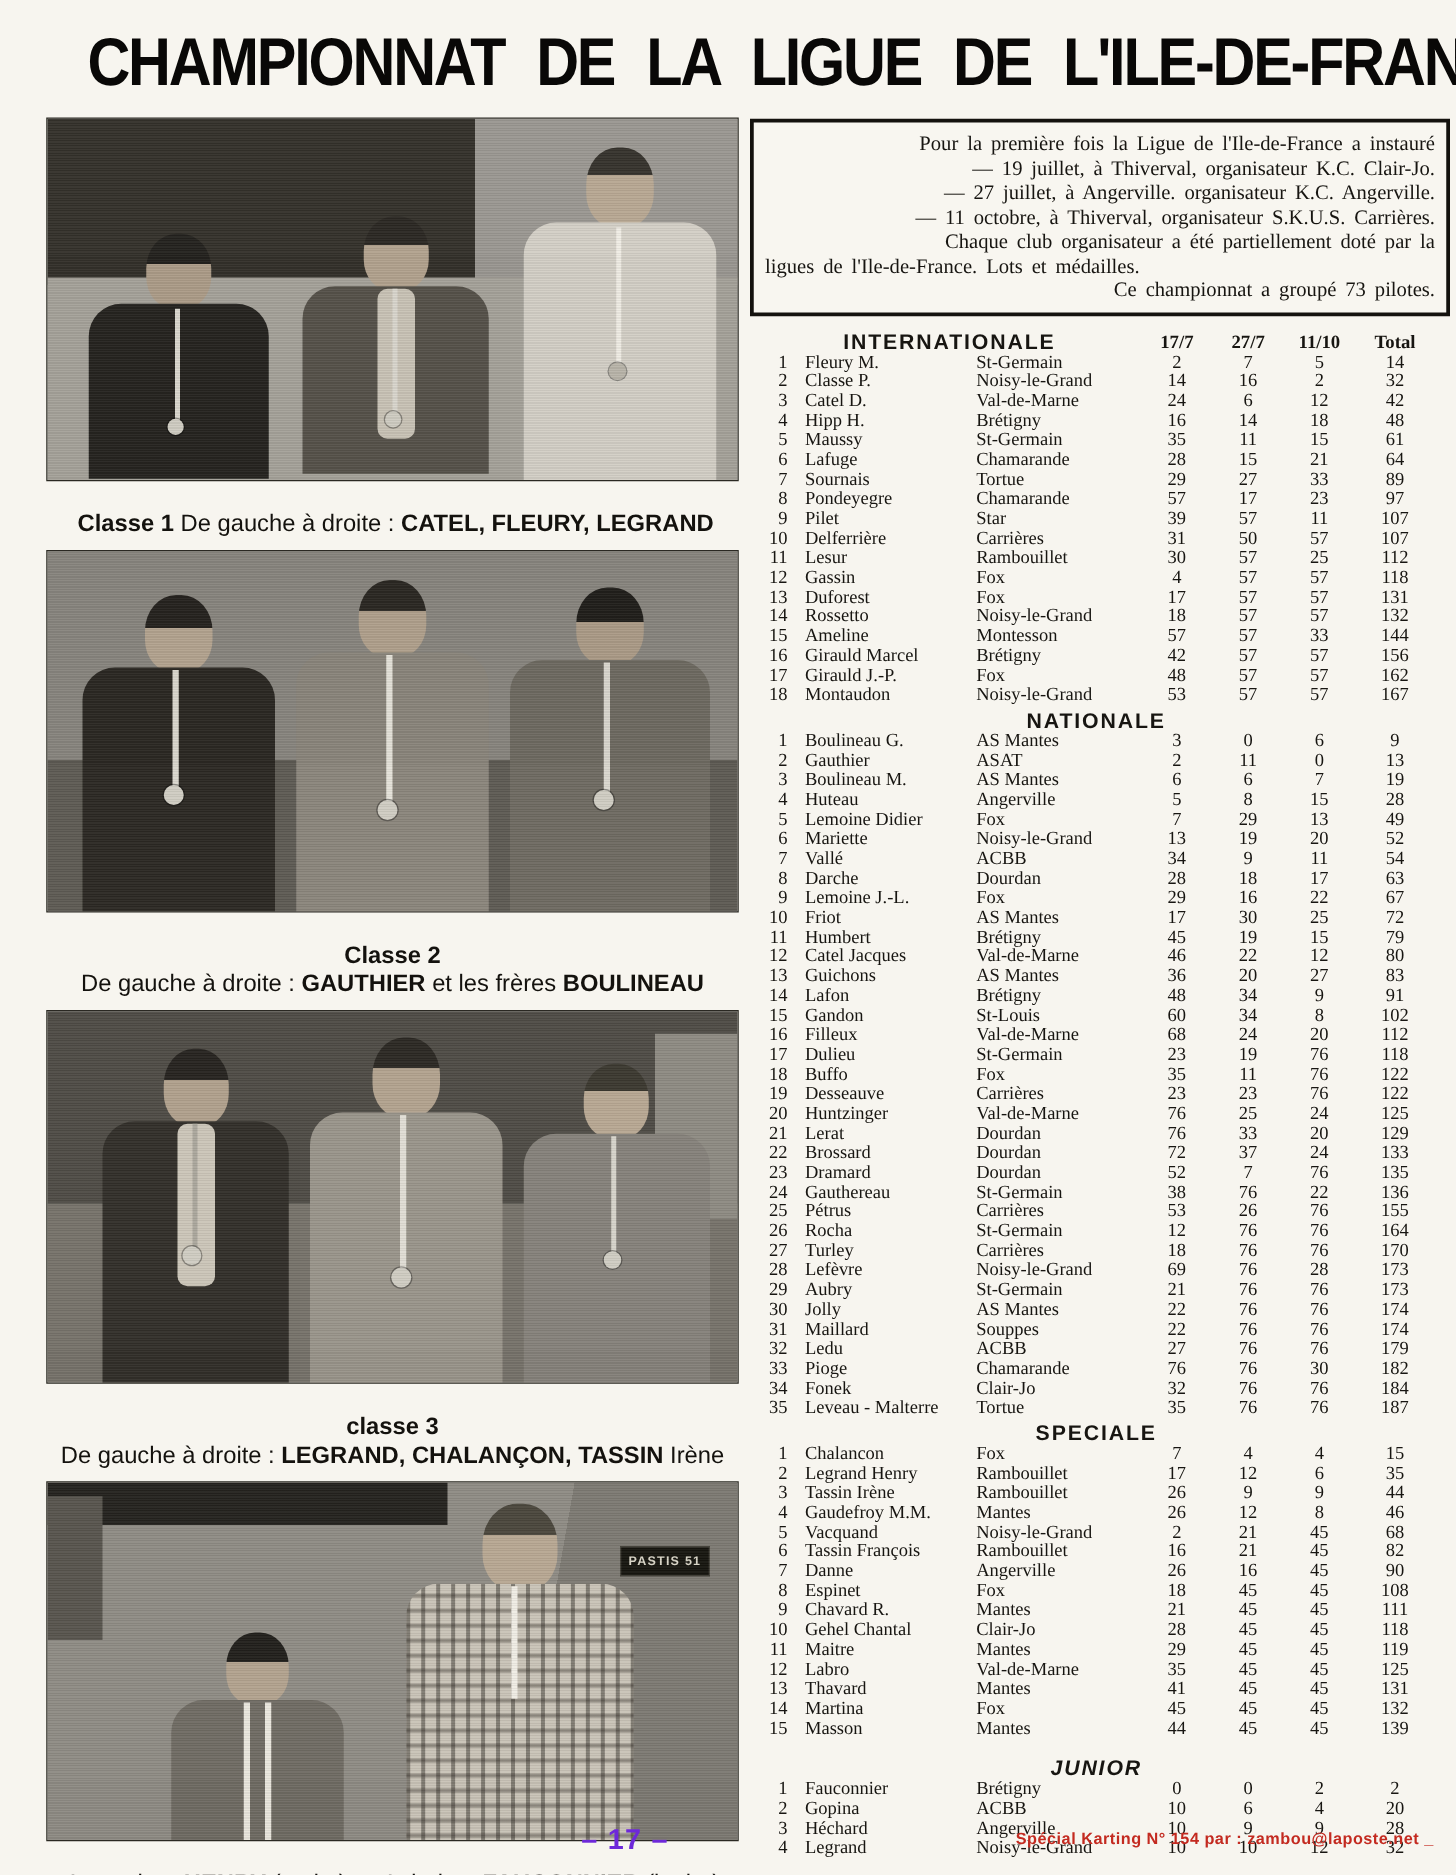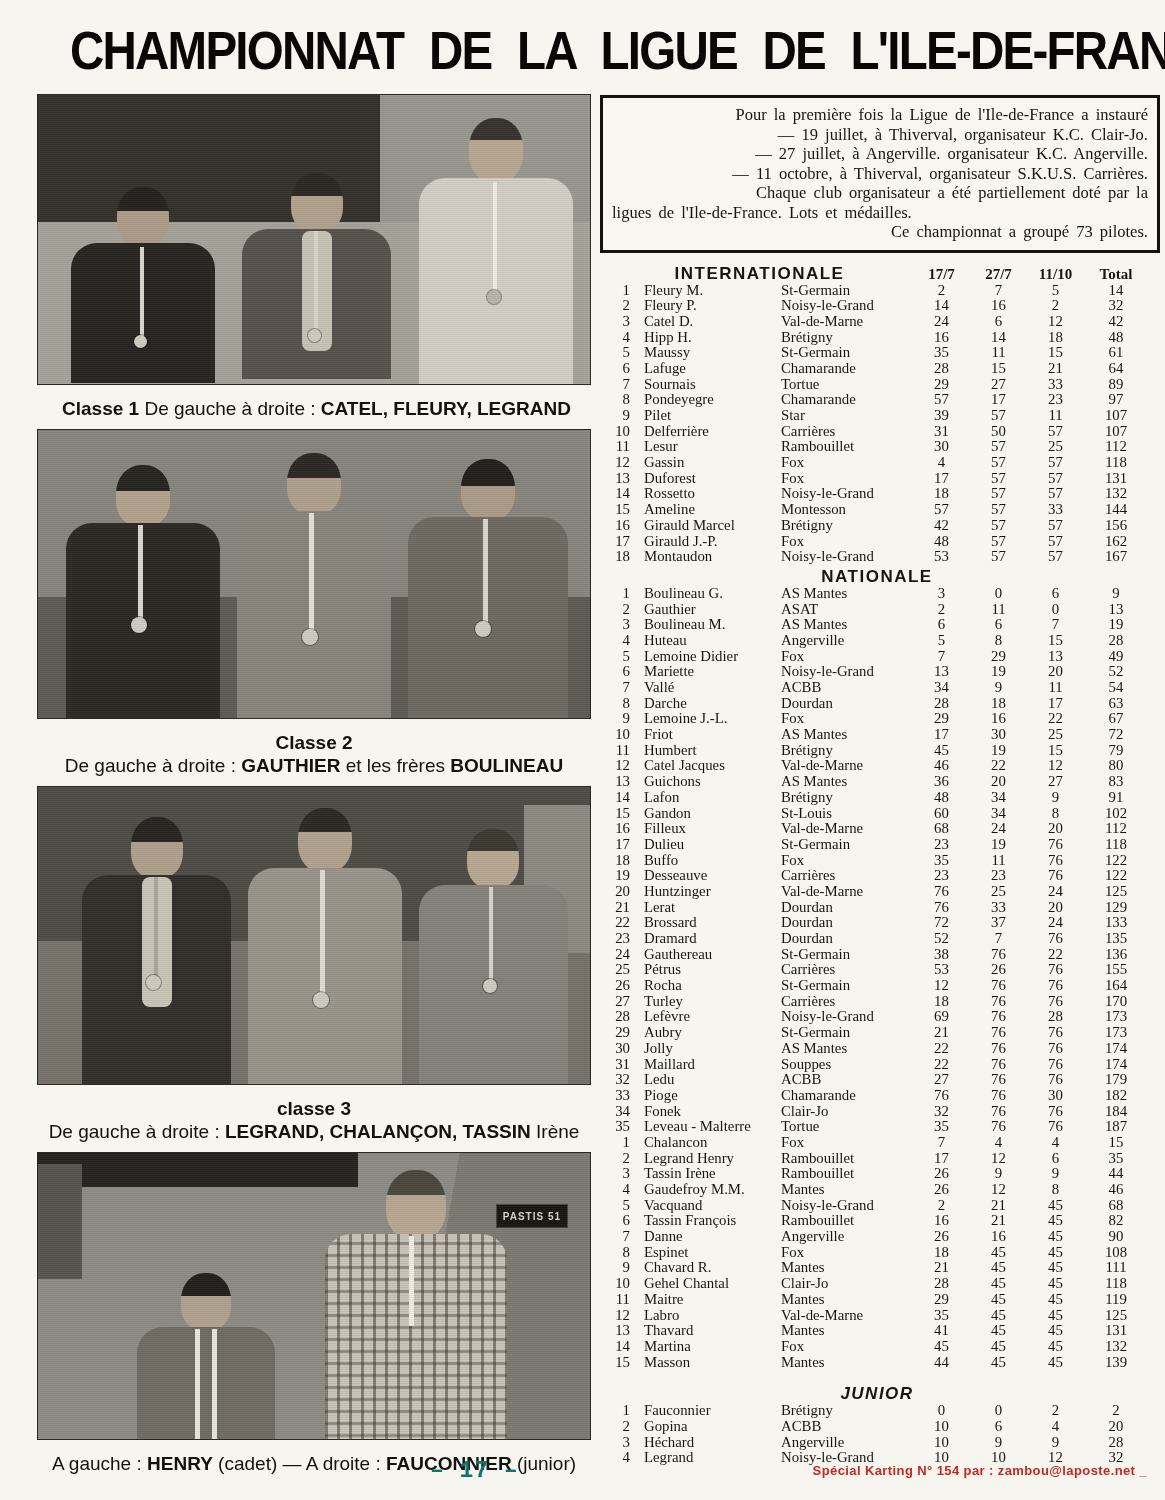--- a/index.html
+++ b/index.html
@@ -37,21 +37,21 @@
   .torso{position:absolute;left:0;width:100%;border-radius:26px 26px 0 0;}
   .ribbon{position:absolute;background:#d9d6cd;}
   .medal{position:absolute;border-radius:50%;background:#cfccc2;box-shadow:0 0 0 1px rgba(0,0,0,.35);}
   .sign{
     position:absolute;background:#16150f;color:#d8d4c6;
     font-family:"Liberation Sans", sans-serif;font-weight:bold;
     display:flex;align-items:center;justify-content:center;
     border:1px solid #44423a;letter-spacing:1px;
   }
   .caption{
-    padding:13px 4px 10px 4px;text-align:center;
+    padding:24px 4px 10px 4px;text-align:center;
     font-family:"Liberation Sans", sans-serif;font-size:19px;line-height:23px;color:#14120e;
   }
   .caption .cap-line{white-space:nowrap;}
   .cap-bold{font-weight:bold;}
   .caption.left-align{text-align:left;padding-left:24px;}
 
   
   .rightcol{position:absolute;left:600px;top:95px;width:560px;}
   .intro-box{
     border:3px solid #14120e;background:#f8f6f0;
@@ -81,23 +81,23 @@
     font-family:"Liberation Sans", sans-serif;font-weight:bold;
     font-size:17px;letter-spacing:1.5px;text-align:center;
   }
   .sec-head .span3{grid-column:1/4;}
   .sec-head .span7{grid-column:1/8;}
   .sec-head .ch{font-weight:bold;text-align:center;font-size:15px;}
   .sec-gap-big{margin-top:15px;font-style:italic;}
 
   
   .page-num{
-    position:absolute;left:430px;top:1458px;width:140px;
-    font-family:Liberation Mono, monospace;font-weight:bold;
-    font-size:23px;color:#0f766e;letter-spacing:1px;
+    position:absolute;left:430px;top:1458px;width:140px;text-align:center;
+    font-family:Liberation Sans, sans-serif;font-weight:bold;
+    font-size:23px;color:#6d28d9;letter-spacing:1px;
   }
   .credit{
     position:absolute;right:18px;top:1463px;
     font-family:"Liberation Sans", sans-serif;font-weight:bold;
     font-size:13px;color:#c32a20;letter-spacing:.4px;
   }
 </style>
 </head>
 <body>
 
@@ -239,21 +239,21 @@
           <div class="rk">1</div>
           <div class="nm">Fleury M.</div>
           <div class="cl">St-Germain</div>
           <div class="v">2</div>
           <div class="v">7</div>
           <div class="v">5</div>
           <div class="v">14</div>
         </div>
         <div class="t-row">
           <div class="rk">2</div>
-          <div class="nm">Fleury P.</div>
+          <div class="nm">Classe P.</div>
           <div class="cl">Noisy-le-Grand</div>
           <div class="v">14</div>
           <div class="v">16</div>
           <div class="v">2</div>
           <div class="v">32</div>
         </div>
         <div class="t-row">
           <div class="rk">3</div>
           <div class="nm">Catel D.</div>
           <div class="cl">Val-de-Marne</div>
@@ -708,20 +708,23 @@
         </div>
         <div class="t-row">
           <div class="rk">35</div>
           <div class="nm">Leveau - Malterre</div>
           <div class="cl">Tortue</div>
           <div class="v">35</div>
           <div class="v">76</div>
           <div class="v">76</div>
           <div class="v">187</div>
         </div>
+        <div class="sec-head">
+          <div class="sec-title span7">SPECIALE</div>
+        </div>
         <div class="t-row">
           <div class="rk">1</div>
           <div class="nm">Chalancon</div>
           <div class="cl">Fox</div>
           <div class="v">7</div>
           <div class="v">4</div>
           <div class="v">4</div>
           <div class="v">15</div>
         </div>
         <div class="t-row">

